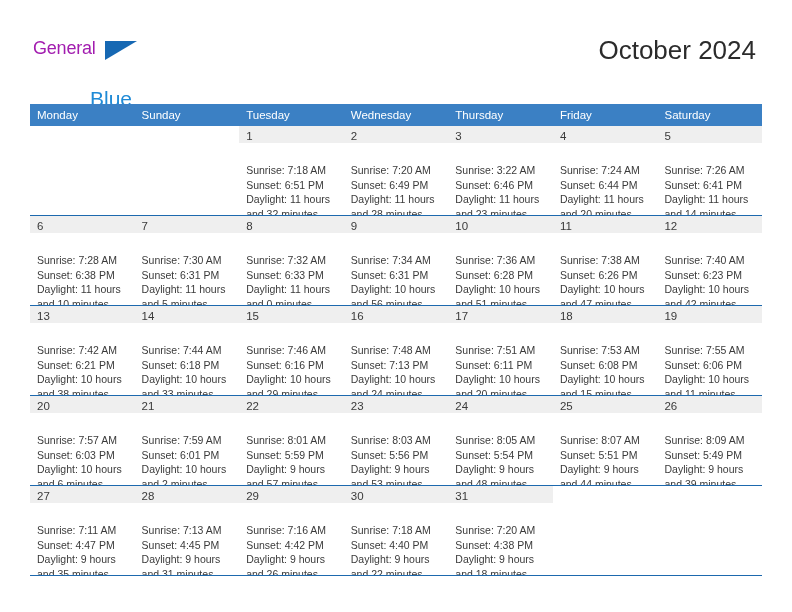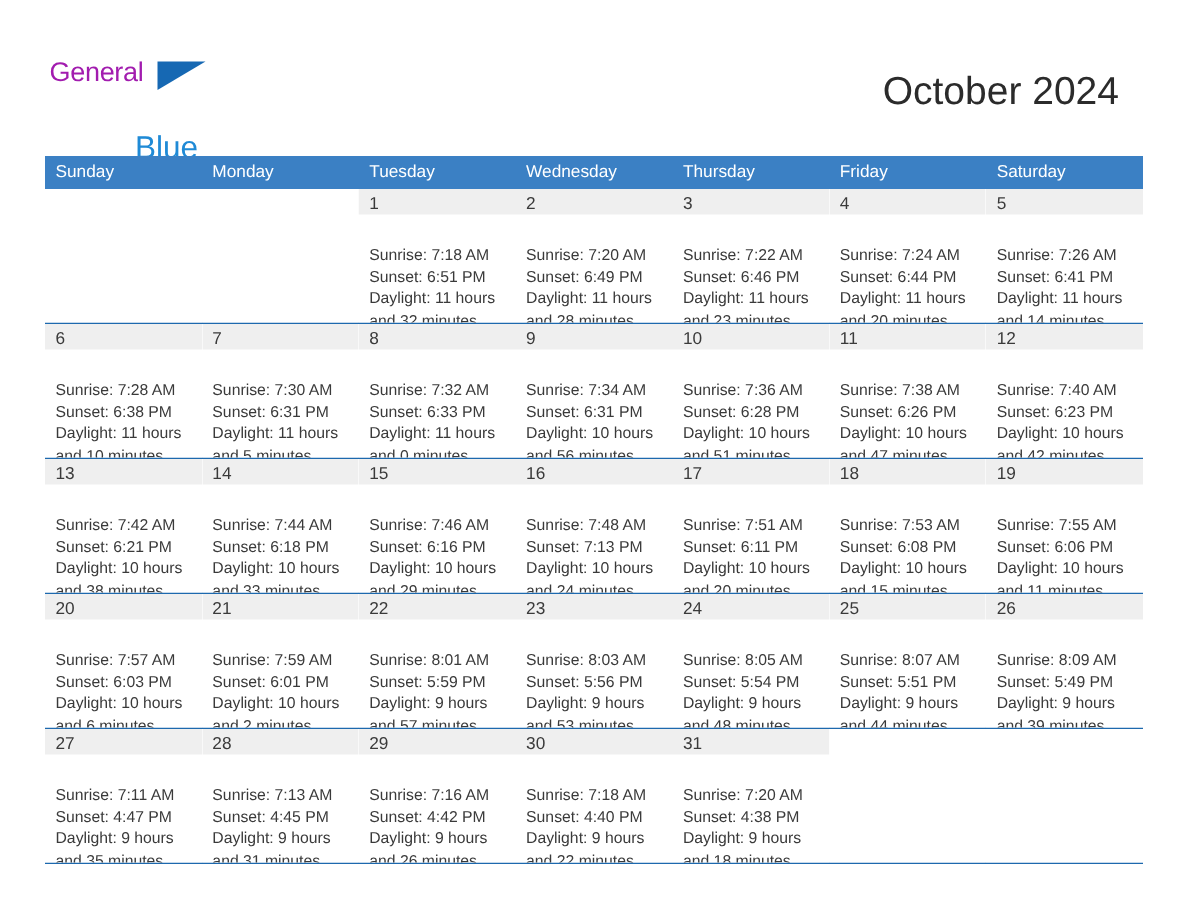--- a/index.html
+++ b/index.html
@@ -59,21 +59,21 @@
     position: absolute;
     right: 32px;
     top: 30px;
     text-align: right;
   }
   #month-title {
     font-size: 26px;
     color: #2b2b2b;
     line-height: 32px;
     font-weight: normal;
-    margin: 14px;
+    margin: 4px;
   }
   #location-subtitle {
     font-size: 14.5px;
     color: #2b2b2b;
     line-height: 20px;
     margin: 6px 0 0 0;
     font-weight: normal;
   }
 
   
@@ -156,22 +156,22 @@
 
   <div id="title-block">
     <h1 id="month-title">October 2024</h1>
   </div>
 
 </div>
 
 <div id="calendar">
 
   <div class="weekday-header">
+    <div class="weekday-cell">Monday</div>
     <div class="weekday-cell">Sunday</div>
-    <div class="weekday-cell">Monday</div>
     <div class="weekday-cell">Tuesday</div>
     <div class="weekday-cell">Wednesday</div>
     <div class="weekday-cell">Thursday</div>
     <div class="weekday-cell">Friday</div>
     <div class="weekday-cell">Saturday</div>
   </div>
 
   <div class="week-row">
     <div class="day-cell empty">
       <div class="date-band"><span class="date-number"></span></div>
@@ -205,21 +205,21 @@
       <div class="day-body">
         <div class="info-line">Sunrise: 7:20 AM</div>
         <div class="info-line">Sunset: 6:49 PM</div>
         <div class="info-line">Daylight: 11 hours</div>
         <div class="info-line">and 28 minutes.</div>
       </div>
     </div>
     <div class="day-cell">
       <div class="date-band"><span class="date-number">3</span></div>
       <div class="day-body">
-        <div class="info-line">Sunrise: 7:22 AM</div>
+        <div class="info-line">Sunrise: 3:22 AM</div>
         <div class="info-line">Sunset: 6:46 PM</div>
         <div class="info-line">Daylight: 11 hours</div>
         <div class="info-line">and 23 minutes.</div>
       </div>
     </div>
     <div class="day-cell">
       <div class="date-band"><span class="date-number">4</span></div>
       <div class="day-body">
         <div class="info-line">Sunrise: 7:24 AM</div>
         <div class="info-line">Sunset: 6:44 PM</div>

